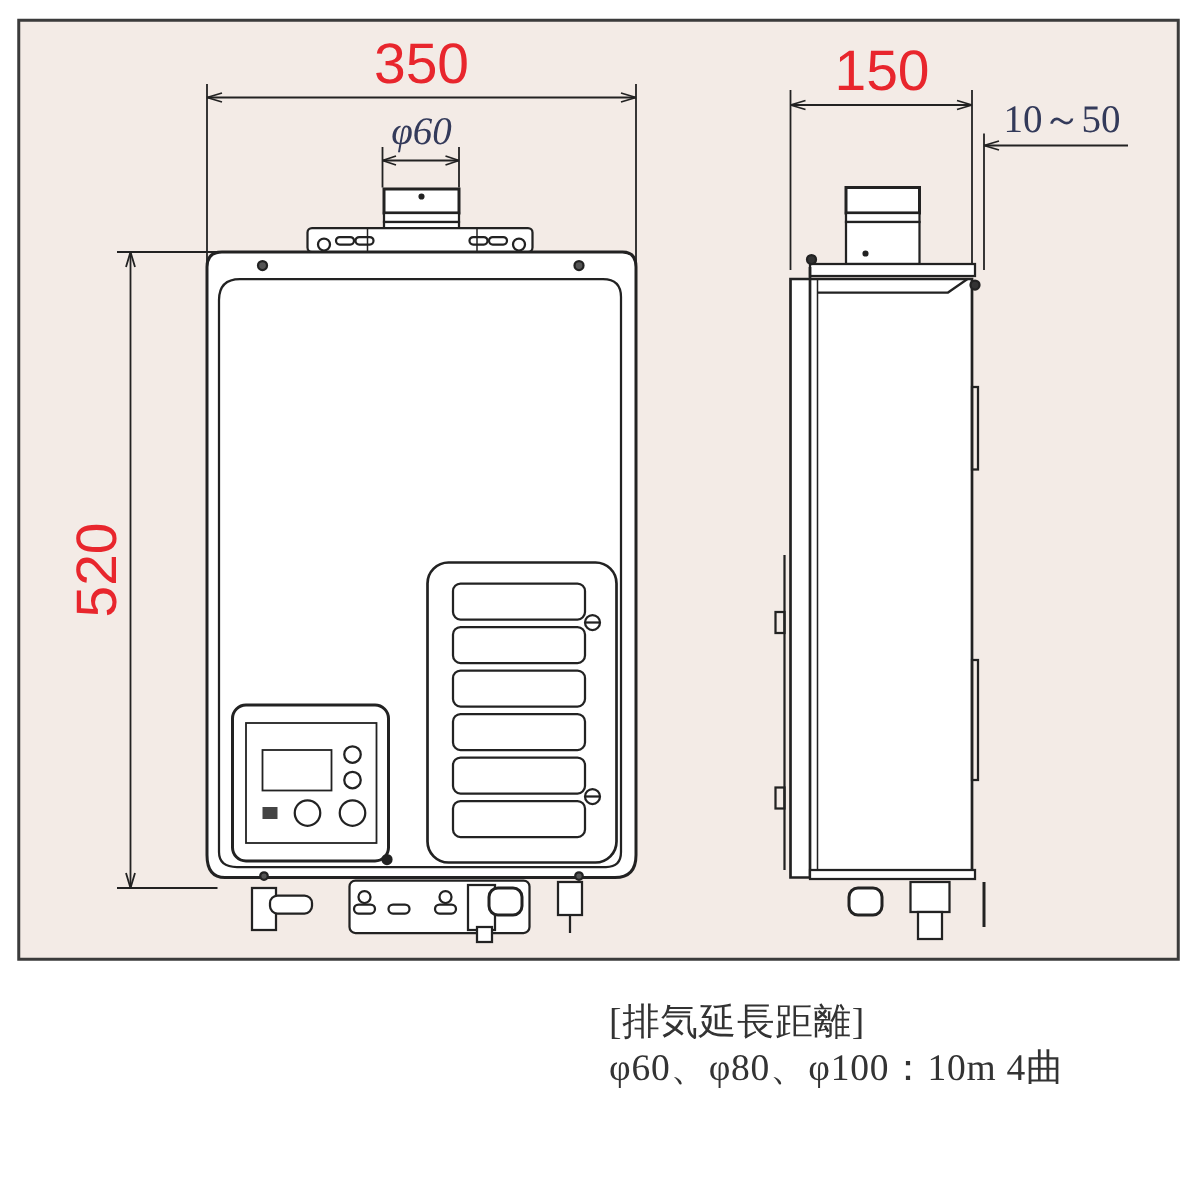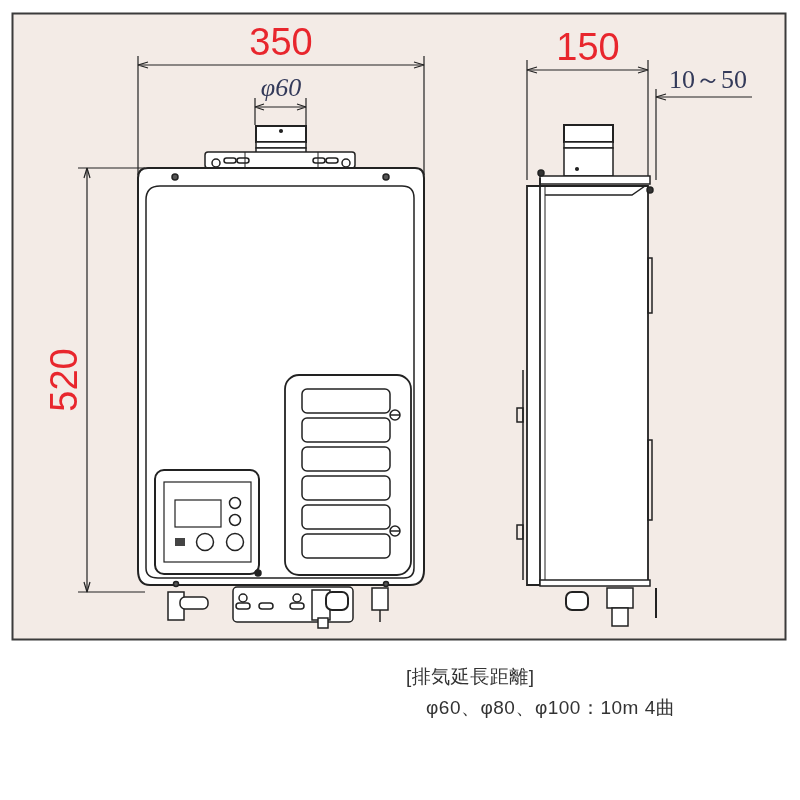--- a/index.html
+++ b/index.html
@@ -1,22 +1,22 @@
 <!DOCTYPE html>
 <html><head>
 <meta charset="utf-8">
 <style>
   html, body { margin:0; padding:0; background:#ffffff; }
   body { width:800px; height:800px; position:relative; overflow:hidden; font-family:"DejaVu Sans", sans-serif; }
   #drawing { position:absolute; left:0; top:0; width:800px; height:800px; }
   .dim-red { font-family:"Liberation Sans", sans-serif; fill:#e8262d; font-size:38px; }
   .dim-blue { font-family:"Liberation Serif", serif; fill:#333a5a; font-size:26px; }
-  .caption { position:absolute; left:406px; color:#333333; font-family:Liberation Sans, sans-serif; font-size:19px; letter-spacing:0.5px; }
+  .caption { position:absolute; left:406px; color:#333333; font-family:Liberation Serif, serif; font-size:25px; letter-spacing:0.5px; }
   #cap1 { top:664px; }
-  #cap2 { top:695px;margin-left:20px; }
+  #cap2 { top:695px; }
 </style>
 </head>
 <body>
 
 <svg id="drawing" viewBox="0 0 800 800" xmlns="http://www.w3.org/2000/svg">
 
   <rect x="12.5" y="13.5" width="773" height="626" fill="#f3ebe6" stroke="#3b3b3b" stroke-width="2"></rect>
 
   <g stroke="#222" fill="none" stroke-width="1.5">
 

